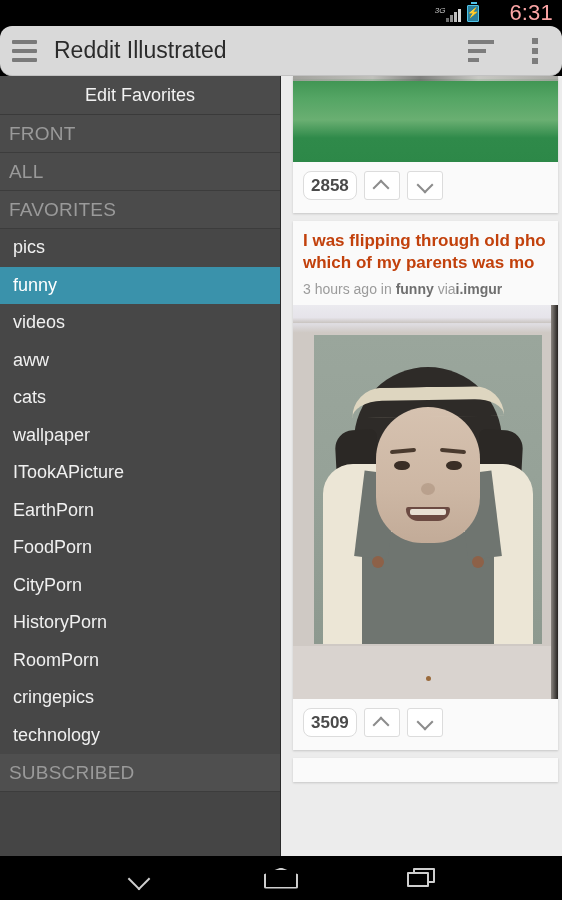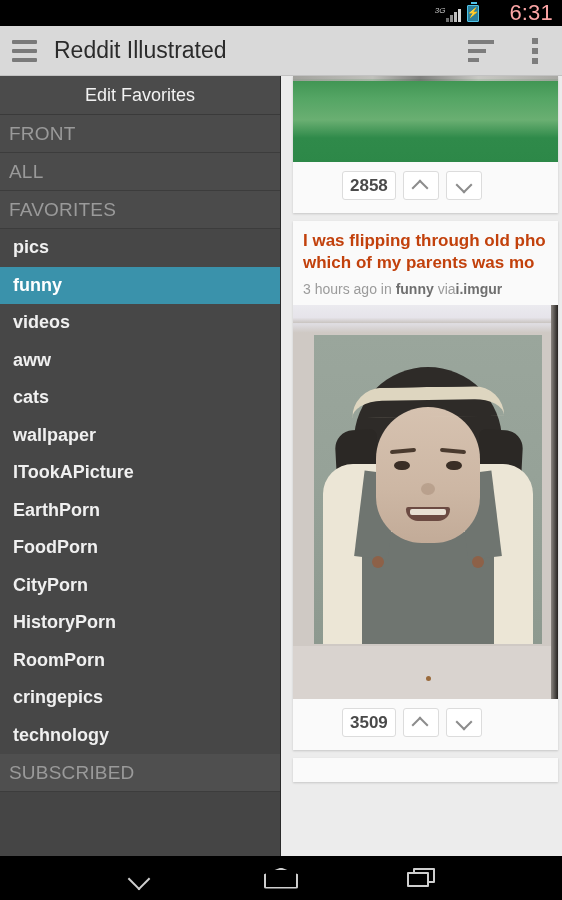--- a/index.html
+++ b/index.html
@@ -102,20 +102,21 @@
   
   .app-bar {
     position: absolute;
     top: 26px; left: 0;
     width: 562px;
     height: 50px;
     background: #d9d9d9;
     display: flex;
     align-items: center;
     border-bottom: 1px solid #c2c2c2;
+    border-radius: 12px;
   }
   .hamburger {
     width: 48px; height: 50px;
     display: flex;
     flex-direction: column;
     align-items: center;
     justify-content: center;
     gap: 5px;
     cursor: pointer;
   }
@@ -202,21 +203,20 @@
     color: #9a9a9a;
     letter-spacing: 0.2px;
   }
   .nav-item {
     height: 37.5px;
     display: flex;
     align-items: center;
     padding-left: 13px;
     background: #474747;
     cursor: pointer;
-    font-weight: bold;
   }
   .nav-item-label {
     font-size: 18px;
     color: #f0f0f0;
   }
   .nav-item.selected {
     background: #3a92ab;
   }
   .nav-item.selected .nav-item-label { color: #ffffff; }
   .nav-section.subscribed { background: #4f4f4f; }
@@ -438,31 +438,30 @@
     display: flex;
     align-items: center;
     gap: 7px;
     padding: 9px 10px 13px 10px;
     background: #fafafa;
   }
   .score-box {
     min-width: 52px;
     height: 29px;
     border: 1px solid #dcdcdc;
-    border-radius: 3px;
+    border-radius: 8px;
     background: #fff;
     display: flex;
     align-items: center;
     justify-content: center;
     font-size: 17px;
     font-weight: bold;
     color: #4a4a4a;
     padding: 0 7px;
     cursor: pointer;
-    margin-left: 39px;
   }
   .vote-btn {
     width: 36px; height: 29px;
     border: 1px solid #dcdcdc;
     border-radius: 3px;
     background: #fff;
     display: flex;
     align-items: center;
     justify-content: center;
     cursor: pointer;

